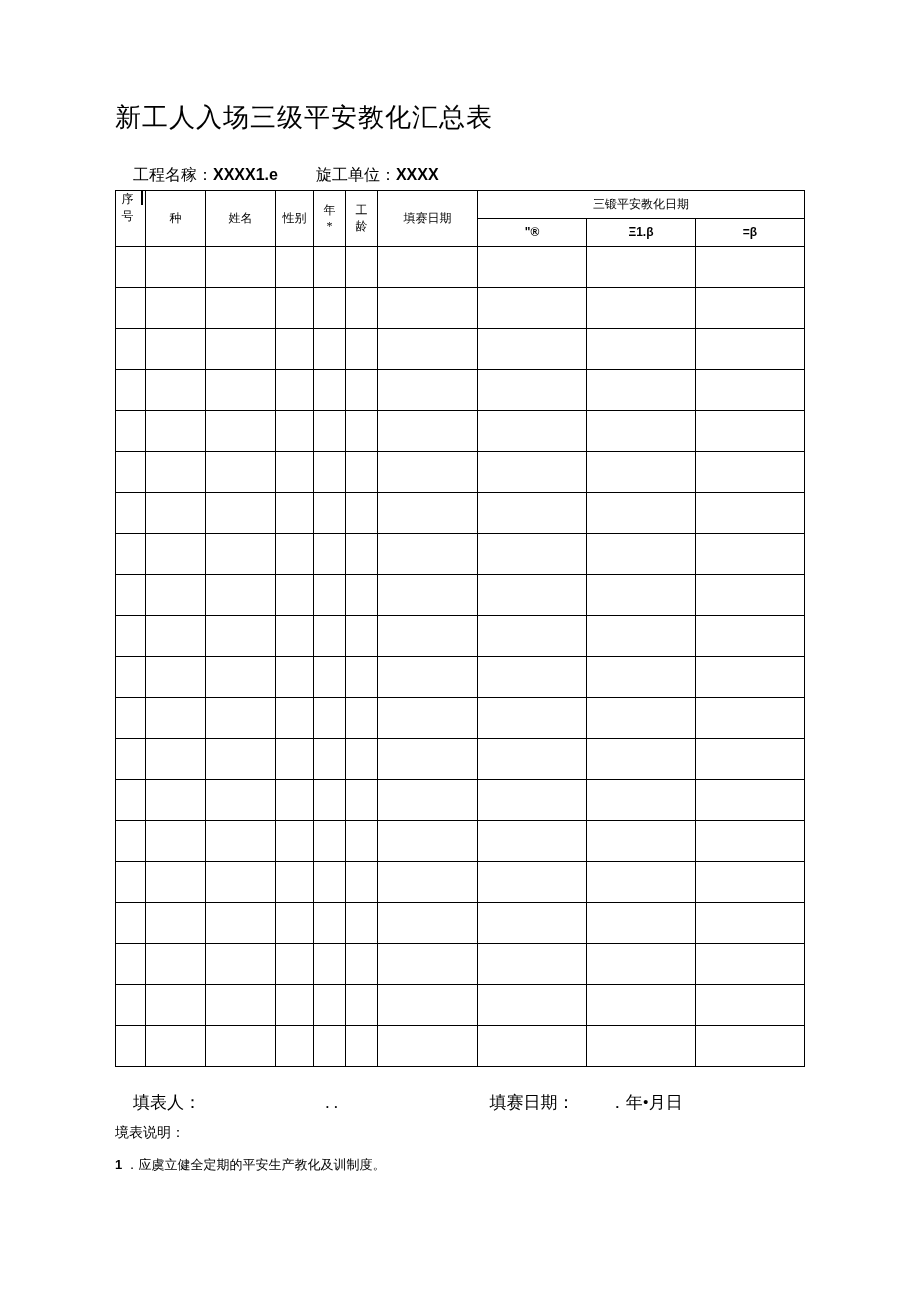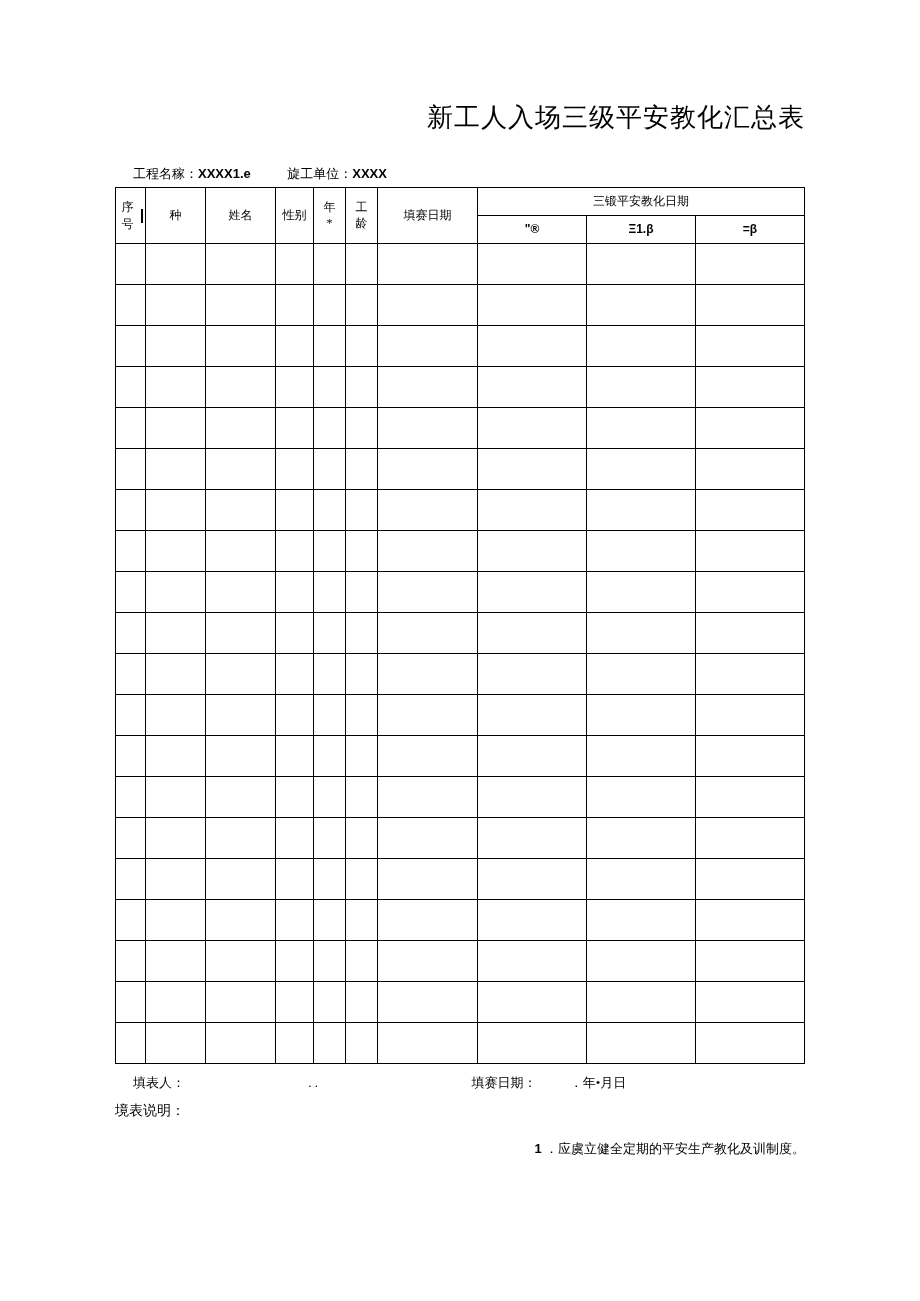--- a/index.html
+++ b/index.html
@@ -8,28 +8,28 @@
       box-sizing: border-box;
     }
     body {
       background: #ffffff;
       font-family: "SimSun", "宋体", serif;
       width: 920px;
       height: 1301px;
       padding: 100px 115px 0 115px;
     }
     .title {
-      text-align: right;
+      text-align: left;
       font-size: 26px;
       font-weight: normal;
       margin-bottom: 30px;
       letter-spacing: 1px;
     }
     .header-info {
-      font-size: 13px;
+      font-size: 16px;
       margin-bottom: 4px;
       padding-left: 18px;
     }
     .header-info .bold {
       font-weight: bold;
       font-family: Arial, sans-serif;
     }
     .header-info .spacer {
       display: inline-block;
       width: 30px;
@@ -63,53 +63,52 @@
     .col-age { width: 32px; }
     .col-exp { width: 32px; }
     .col-entry { width: 100px; }
     .col-lvl { width: auto; }
     .sub-symbol {
       font-family: Arial, sans-serif;
       font-weight: bold;
     }
     .seq-inner {
       display: flex;
-      align-items: center;
+      align-items: flex-start;
       justify-content: center;
       height: 100%;
     }
     .mark {
       display: inline-block;
       width: 2px;
       height: 14px;
       background: #000;
       margin-left: 2px;
       margin-right: 2px;
     }
     .footer-line {
-      font-size: 13px;
+      font-size: 17px;
       padding-left: 18px;
-      margin-top: 10px;
+      margin-top: 24px;
     }
     .footer-line .fill-gap {
       display: inline-block;
       width: 280px;
     }
     .note-title {
       font-size: 14px;
       margin-top: 10px;
     }
     .notes {
       font-size: 13px;
       margin-top: 6px;
     }
     .notes li {
       list-style: none;
-      margin: 20px 0;
-      text-align: right;
+      margin: 14px 0;
     }
     .notes .num {
       font-weight: bold;
       font-family: Arial, sans-serif;
     }
     .notes .boldh {
       font-weight: bold;
       font-family: Arial, sans-serif;
     }
     .stacked {

